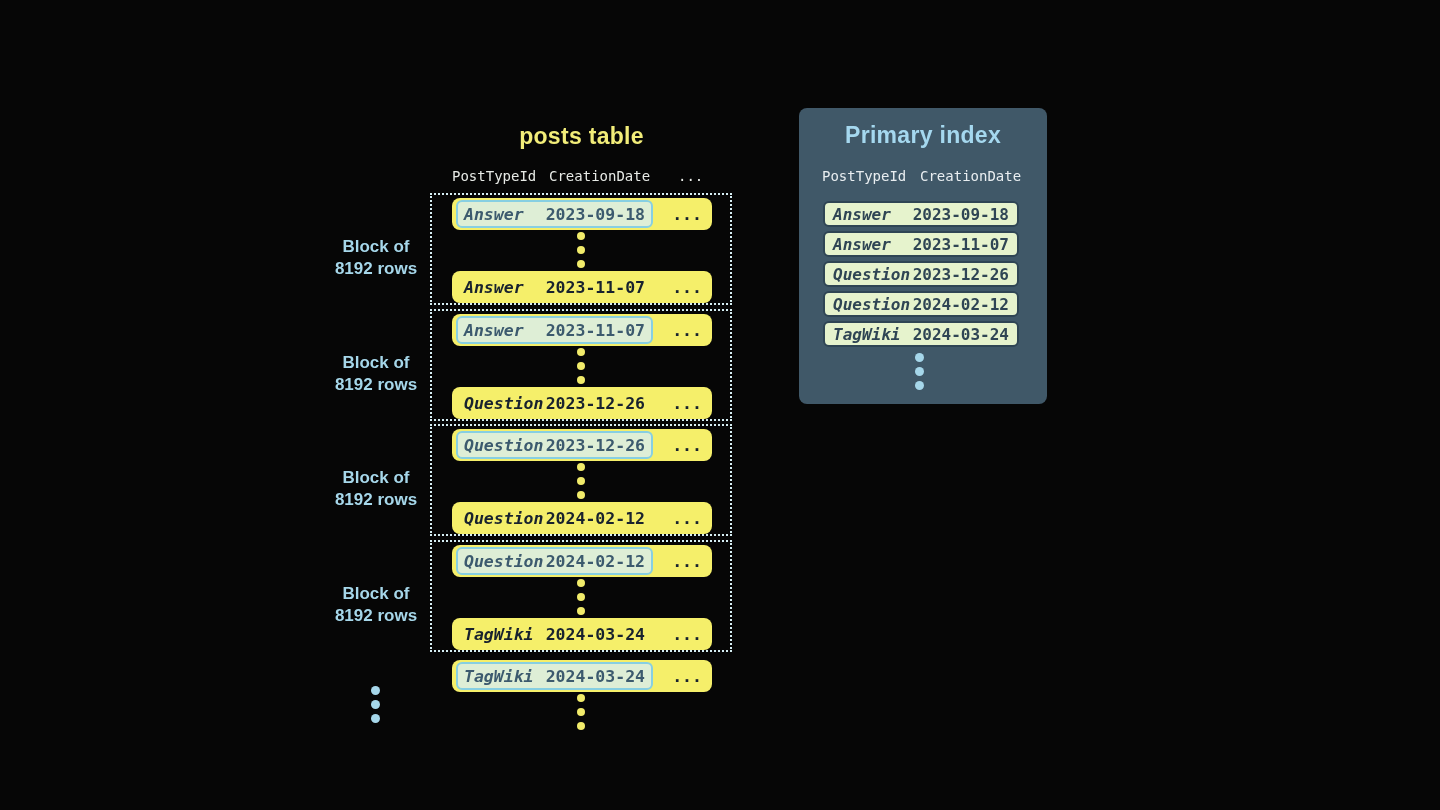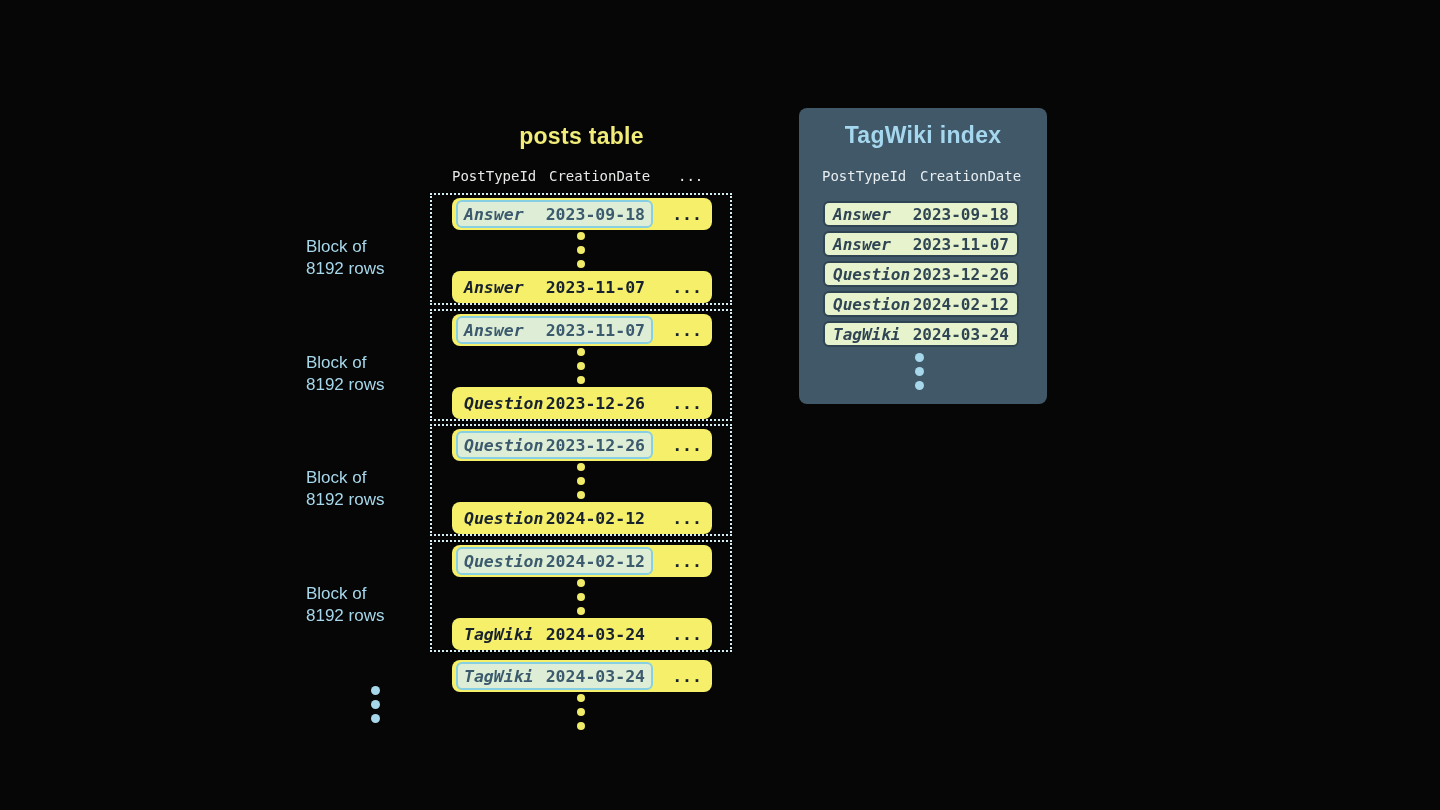--- a/index.html
+++ b/index.html
@@ -28,22 +28,22 @@
     color:var(--title-yellow);font-size:23px;font-weight:600;letter-spacing:.3px;}
   .col-headers{position:absolute;left:452px;top:168px;width:280px;height:18px;
     font-family:"DejaVu Sans Mono",monospace;font-size:14px;color:var(--header-text);}
   .col-headers span{position:absolute;top:0;white-space:pre;}
   .ch-type{left:0;}
   .ch-date{left:97px;}
   .ch-more{left:226px;}
 
   .block{position:absolute;left:430px;width:302px;height:112px;
     border:2px dotted var(--block-border);}
-  .block-label{position:absolute;left:306px;width:140px;text-align:left;
-    color:var(--accent-blue);font-size:17px;line-height:21.5px;font-weight:400;}
+  .block-label{position:absolute;left:306px;width:140px;text-align:center;
+    color:var(--accent-blue);font-size:17px;line-height:21.5px;font-weight:700;}
 
   .row{position:absolute;left:20px;width:260px;height:32px;border-radius:8px;
     background:var(--row-yellow);}
   .row.stage-row{left:452px;}
   .row-first{top:3px;}
   .row-last{top:76px;}
   .keybox{position:absolute;left:4px;top:2px;bottom:2px;width:197px;border-radius:6px;
     border:2px solid transparent;display:flex;align-items:center;padding:0 6px;
     font-family:"DejaVu Sans Mono",monospace;font-weight:bold;font-size:16.5px;
     color:var(--row-text);white-space:pre;}
@@ -206,21 +206,21 @@
       <i class="dot yellow"></i>
       <i class="dot yellow"></i>
   </div>
   <div class="vdots" style="left:371px;top:686px">
     <i class="dot blue"></i>
       <i class="dot blue"></i>
       <i class="dot blue"></i>
   </div>
 
   <div class="panel">
-    <div class="panel-title">TagWiki index</div>
+    <div class="panel-title">Primary index</div>
     <div class="panel-headers">
       <span class="ph-type">PostTypeId</span>
       <span class="ph-date">CreationDate</span>
     </div>
 
     <div class="idx-row" style="top:93px">
       <span class="cell type">Answer</span>
       <span class="cell date">2023-09-18</span>
     </div>
     <div class="idx-row" style="top:123px">

